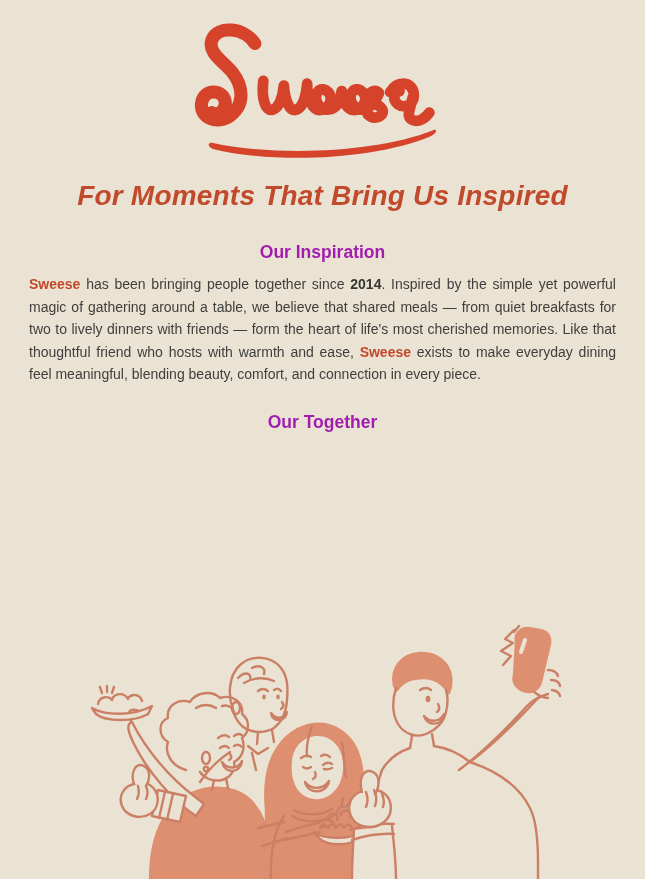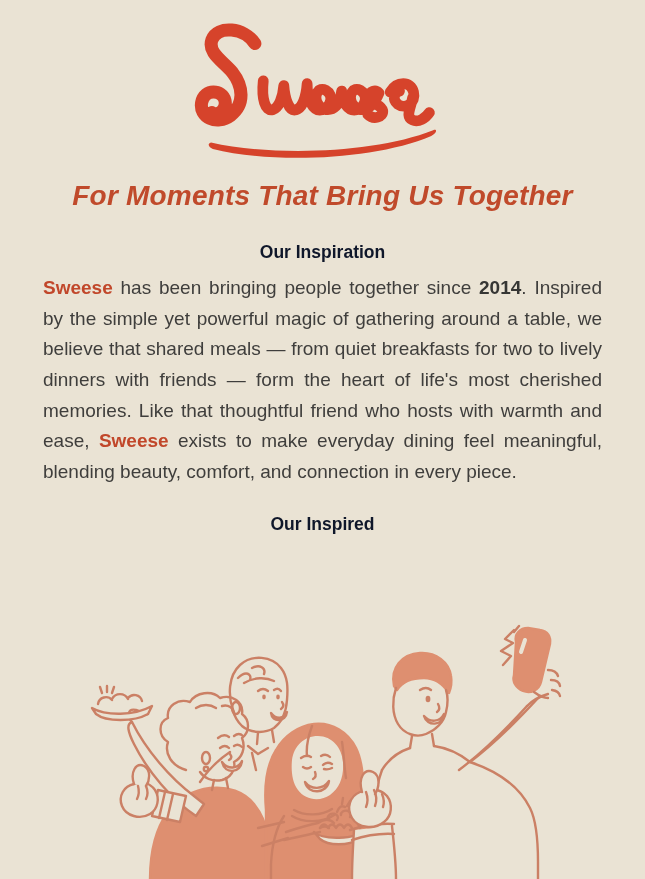--- a/index.html
+++ b/index.html
@@ -18,27 +18,27 @@
     font-weight:700;
     font-size:28px;
     letter-spacing:.2px;
     color:#C04A2B;
     margin:14px 30px 0 30px;
   }
   .section-heading{
     text-align:center;
     font-weight:700;
     font-size:17.5px;
-    color:#0f172a;
+    color:#a21caf;
     margin:30px 0 10px 0;
   }
   .section-heading.mission{margin-top:26px;}
   .body-par{
-    margin:0 43px;
-    font-size:19px;
+    margin:0 29px;
+    font-size:14px;
     line-height:1.615;
     color:#3F3E3C;
     text-align:justify;
   }
   .run-brand{color:#C1472A;font-weight:700;}
   .run-bold{font-weight:700;color:#363634;}
   .illustration{
     position:absolute;left:0;bottom:0;width:645px;height:259px;
     pointer-events:none;
   }
@@ -56,26 +56,26 @@
         <path stroke-width="14" d="M 77 22 C 66 5, 37 2, 31 18 C 26 32, 43 41, 53 53 C 64 67, 67 87, 51 99 C 36 110, 17 101, 20 85 C 23 70, 42 71, 45 83 C 47 93, 38 100, 31 96"></path>
 
         <path stroke-width="11.5" d="M 86 62 C 84 81, 88 95, 96 93 C 103 91, 107 79, 108 67 C 109 80, 113 95, 121 93 C 128 91, 132 79, 133 65 C 133 82, 139 95, 149 93 C 159 90, 162 77, 153 72 C 145 68, 140 77, 144 86 C 148 94, 158 95, 164 89 C 167 86, 169 80, 170 73 C 170 83, 176 95, 186 93 C 196 90, 199 77, 190 72 C 182 68, 177 77, 181 86 C 185 94, 195 95, 201 89 C 205 85, 208 80, 210 75 C 206 71, 200 73, 200 79 C 200 87, 212 86, 214 94 C 215 101, 204 104, 198 98"></path>
         <path stroke-width="11.5" d="M 222 74 C 229 62, 244 62, 247 74 C 250 86, 238 93, 230 87 C 224 82, 226 74, 232 73 M 246 80 C 244 92, 238 100, 246 104 C 252 107, 260 102, 264 96"></path>
       </g>
 
       <path fill="#D6432B" d="M 30 128 C 95 143, 205 140, 268 115 C 272 113, 273 117, 266 121 C 205 147, 95 151, 32 135 C 27 133, 26 129, 30 128 Z"></path>
     </svg>
   </div>
 
-  <div class="tagline">For Moments That Bring Us Together</div>
+  <div class="tagline">For Moments That Bring Us Inspired</div>
 
   <div class="section-heading">Our Inspiration</div>
   <p class="body-par"><span class="run-brand">Sweese</span><span class="run-normal"> has been bringing people together since </span><span class="run-bold">2014</span><span class="run-normal">. Inspired by the simple yet powerful magic of gathering around a table, we believe that shared meals — from quiet breakfasts for two to lively dinners with friends — form the heart of life's most cherished memories. Like that thoughtful friend who hosts with warmth and ease, </span><span class="run-brand">Sweese</span><span class="run-normal"> exists to make everyday dining feel meaningful, blending beauty, comfort, and connection in every piece.</span></p>
 
-  <div class="section-heading mission">Our Inspired</div>
+  <div class="section-heading mission">Our Together</div>
 
   <svg class="illustration" viewBox="0 0 645 259" role="img" aria-label="Line-art illustration of four friends taking a selfie while holding plates of food">
     <g stroke="#CB8065" stroke-width="2.4" stroke-linecap="round" stroke-linejoin="round" fill="none">
 
       <g>
         <path d="M 233 90 C 228 76, 228 56, 240 45 C 252 34, 272 36, 281 48 C 288 57, 288 68, 287 80 C 286 94, 282 102, 274 108 C 264 114, 250 113, 242 106 C 236 100, 234 95, 233 90 Z"></path>
         <path d="M 238 58 C 246 50, 252 54, 250 60 M 252 48 C 260 44, 266 48, 264 54 M 244 63 C 254 57, 266 57, 274 61"></path>
         <ellipse cx="236" cy="88" rx="4" ry="6"></ellipse>
         <path d="M 258 71 q 5 -4 10 0 M 274 70 q 4 -3 7 1"></path>
         <ellipse cx="264" cy="77" rx="1.8" ry="2.4" fill="#CB8065" stroke="none"></ellipse>

